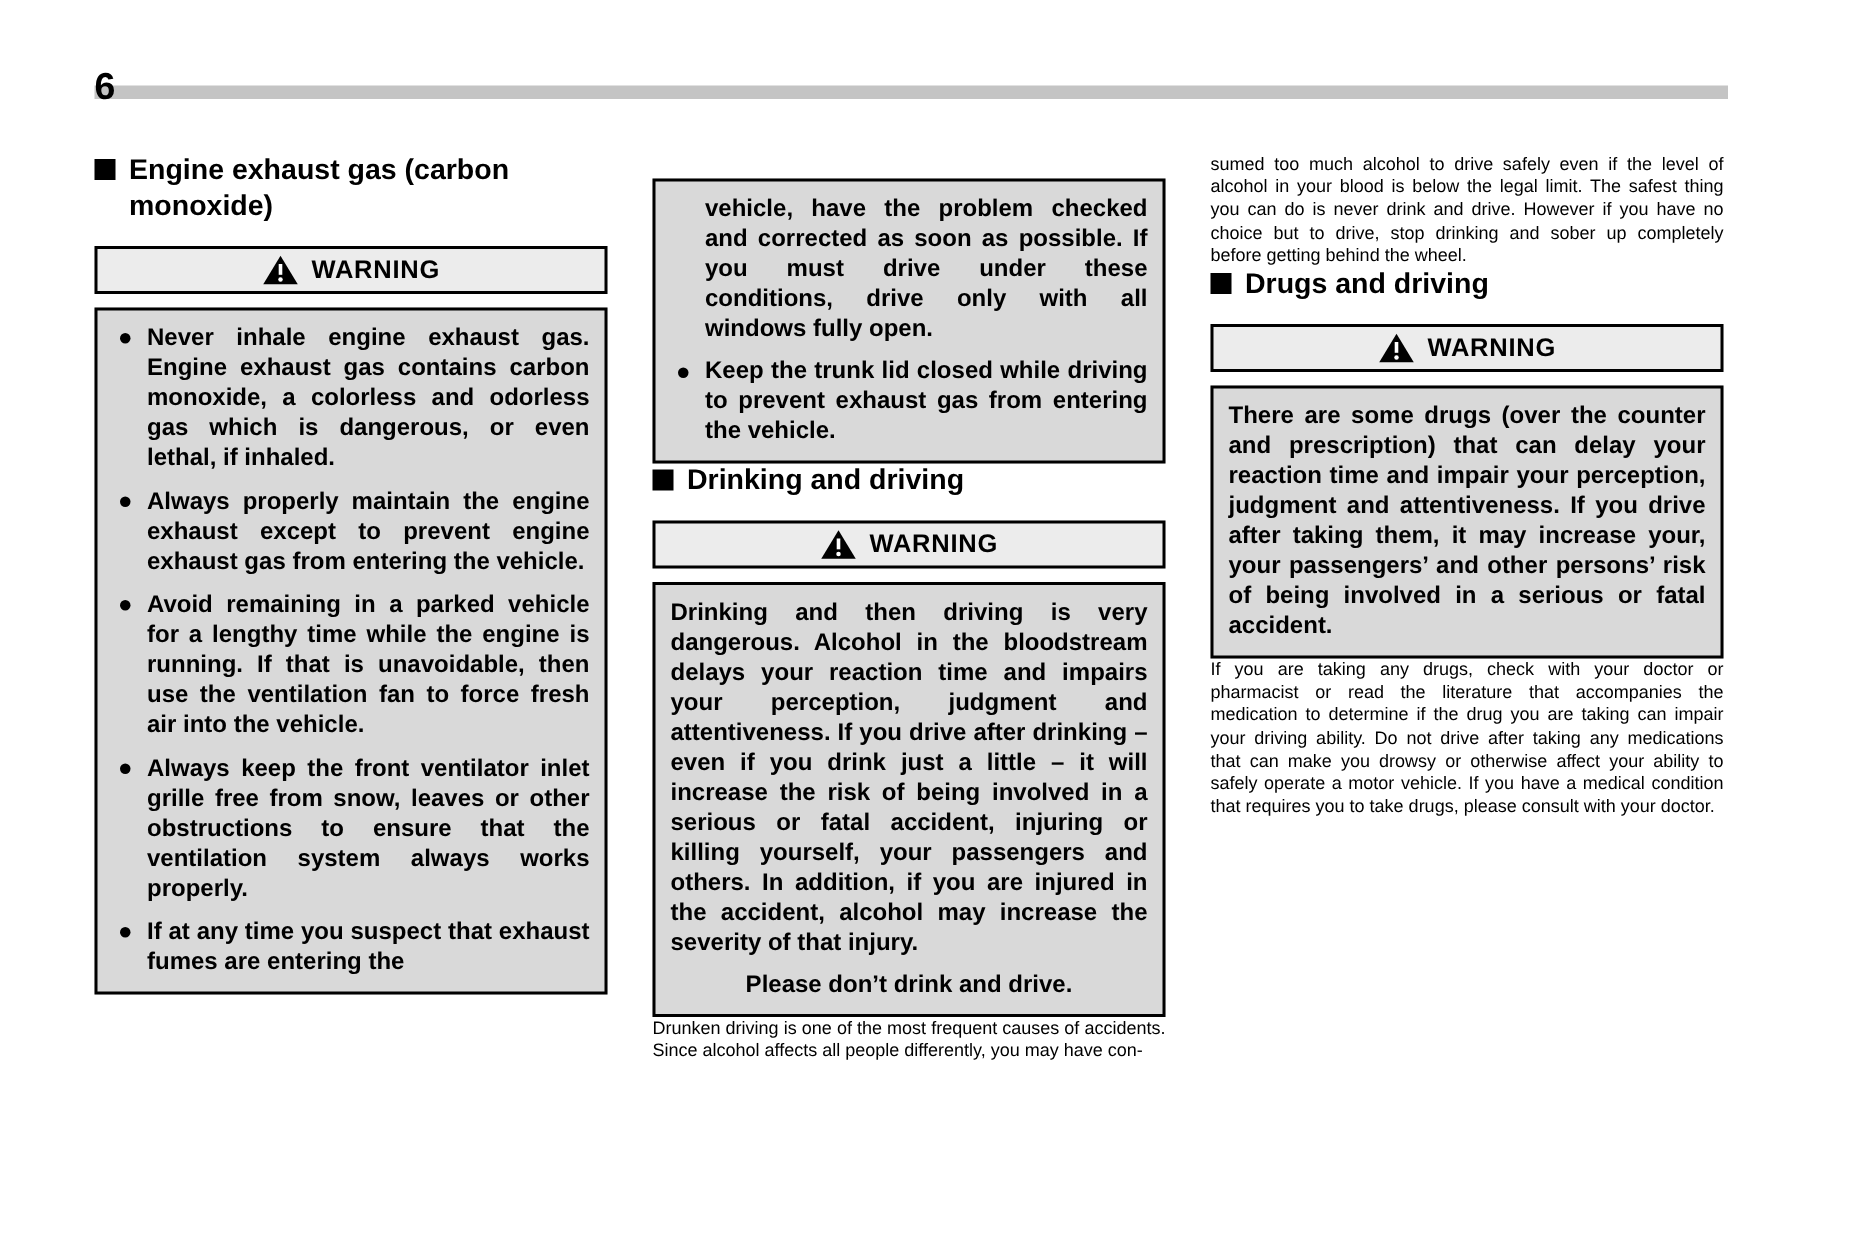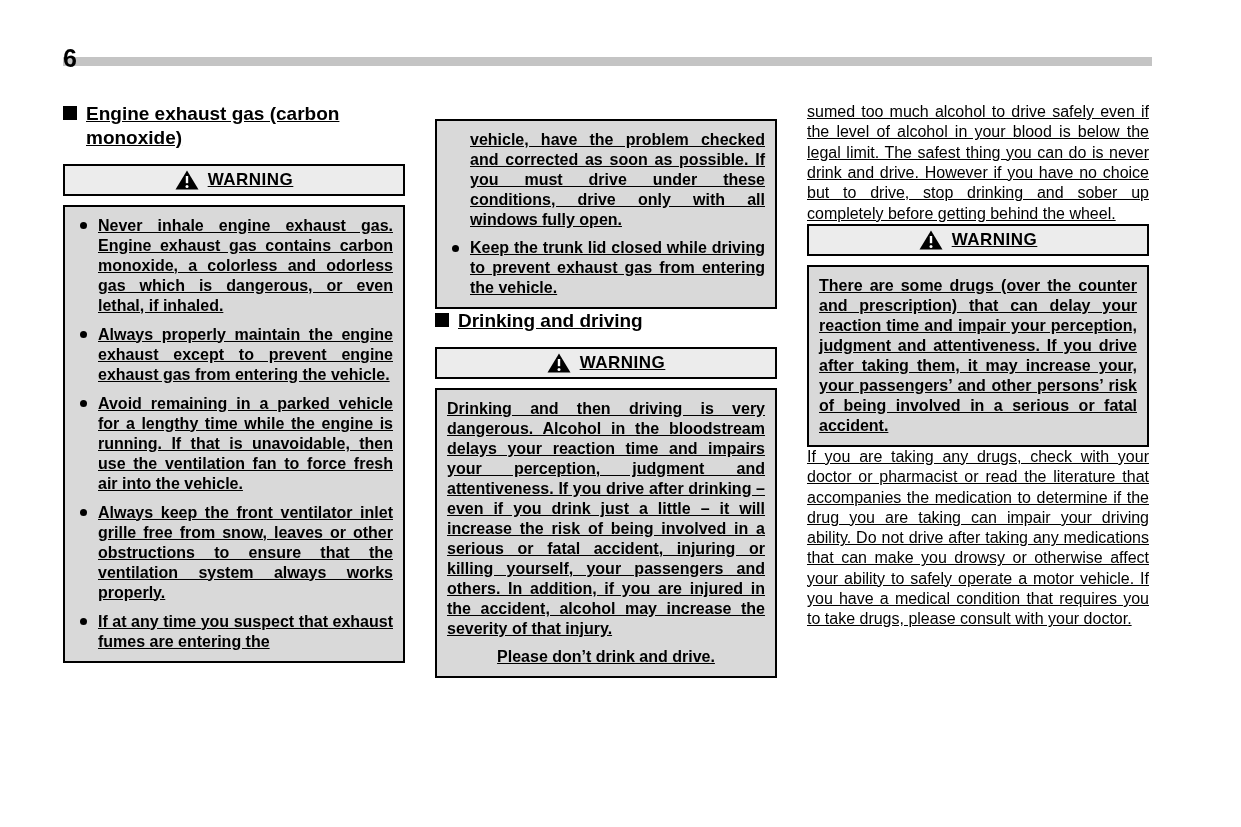--- a/index.html
+++ b/index.html
@@ -12,21 +12,21 @@
   }
   .page-header { position:relative; height:72px; }
   .header-rule {
     position:absolute; left:63px; right:89px; bottom:6px; height:9px;
     background:var(--bar, #c4c4c4);
   }
   .page-number {
     position:absolute; left:63px; bottom:1px;
     font-size:25px; font-weight:bold; line-height:1; z-index:1;
   }
-  .cols { display:flex; gap:30px; padding:30px 89px 0 63px;text-decoration:underline; }
+  .cols { display:flex; gap:30px; padding:30px 89px 0 63px; }
   .col { width:342px; flex:0 0 342px; }
 
   h2.sect {
     display:flex; align-items:flex-start; gap:9px;
     font-size:19px; font-weight:bold; line-height:1.25;
     margin:0 0 14px 0;
   }
   .sq { width:14px; height:14px; background:#000; flex:0 0 14px; margin-top:4px; }
 
   .warn-header {
@@ -49,21 +49,21 @@
   ul.wb li {
     position:relative; padding-left:23px; margin-bottom:9px;
     text-align:justify;
   }
   ul.wb li:last-child { margin-bottom:0; }
   ul.wb li::before {
     content:""; position:absolute; left:5px; top:6.5px;
     width:7px; height:7px; border-radius:50%; background:#000;
   }
 
-  p.body { font-size:16px; line-height:1.27; text-align:justify; margin:0; }
+  p.body { font-size:12px; line-height:1.27; text-align:justify; margin:0; }
 
   .mt-head2 { margin-top:34px;text-align:center; }
   .mt-head3 { margin-top:24px; }
   .mt-para  { margin-top:18px; }
 </style>
 </head>
 <body>
 
 <div class="page-header">
   <div class="header-rule"></div>
@@ -124,25 +124,30 @@
           </svg>
         </span>
         <span>WARNING</span>
       </div>
       <div class="warn-body">
         <p>Drinking and then driving is very dangerous. Alcohol in the bloodstream delays your reaction time and impairs your perception, judgment and attentiveness. If you drive after drinking – even if you drink just a little – it will increase the risk of being involved in a serious or fatal accident, injuring or killing yourself, your passengers and others. In addition, if you are injured in the accident, alcohol may increase the severity of that injury.</p>
         <p class="emph">Please don’t drink and drive.</p>
       </div>
     </div>
 
+    <p class="body mt-para">Drunken driving is one of the most frequent causes of accidents. Since alcohol affects all people differently, you may have con-</p>
   </div>
 
   <div class="col">
     <p class="body">sumed too much alcohol to drive safely even if the level of alcohol in your blood is below the legal limit. The safest thing you can do is never drink and drive. However if you have no choice but to drive, stop drinking and sober up completely before getting behind the wheel.</p>
 
+    <h2 class="sect mt-head3">
+      <span class="sq"></span>
+      <span>Drugs and driving</span>
+    </h2>
 
     <div class="warn">
       <div class="warn-header">
         <span>
           <svg width="24" height="20" viewBox="0 0 24 20">
             <polygon points="12,0.5 23.5,19.5 0.5,19.5" fill="#000"></polygon>
             <rect x="10.8" y="6" width="2.4" height="7.2" fill="#fff"></rect>
             <circle cx="12" cy="16.4" r="1.5" fill="#fff"></circle>
           </svg>
         </span>

